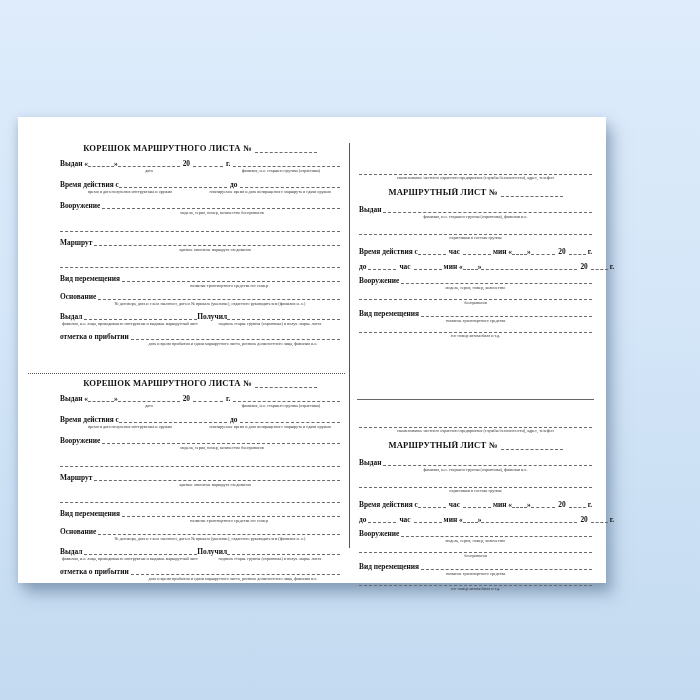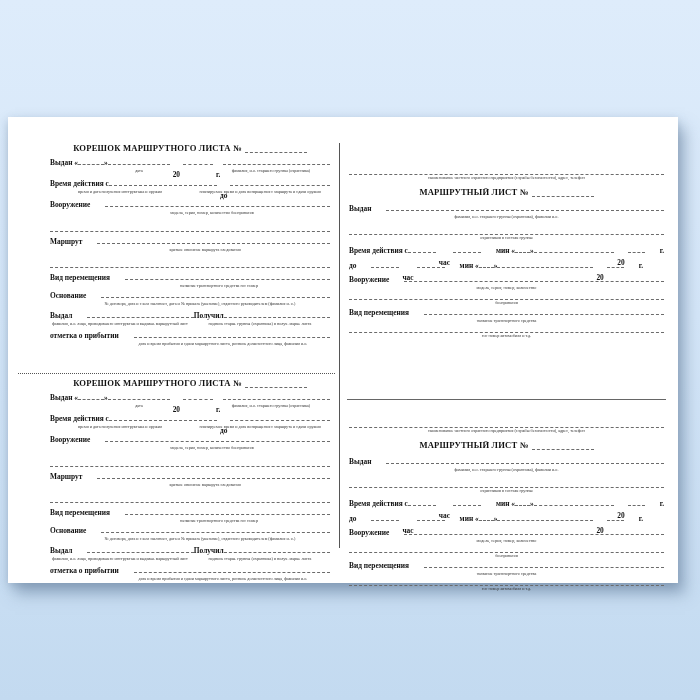--- a/index.html
+++ b/index.html
@@ -3,47 +3,47 @@
 <meta charset="utf-8">
 <style>
   *{box-sizing:border-box}
   html,body{margin:0;padding:0}
   body{
     width:700px;height:700px;overflow:hidden;position:relative;
     background:linear-gradient(180deg,#deecfb 0%,#d4e6f8 45%,#c3daf0 100%);
     font-family:"Liberation Serif","DejaVu Serif",serif;color:#111;
   }
   .paper{
-    position:absolute;left:8px;top:117px;width:670px;height:466px;background:#ffffff;
+    position:absolute;left:18px;top:117px;width:588px;height:466px;background:#ffffff;
     box-shadow:7px 11px 14px rgba(96,122,152,.5),0 3px 9px rgba(96,122,152,.35);
   }
   .vdiv{position:absolute;left:331px;top:26px;height:405px;width:1px;background:#555}
   .col{position:absolute;top:0;height:100%}
   .col-left{left:0;width:331px;padding:0 9px 0 42px}
   .col-right{left:332px;right:0;padding:0 14px 0 9px}
   .hl1{height:230px;position:relative}
   .hl2{height:234px;position:relative}
   .hr1{height:232px;position:relative}
   .hr2{height:233px;position:relative}
   .cut-dotted{border-top:1px dotted #555;height:0;margin-left:-32px;margin-right:-5px}
   .cut-solid{border-top:1px solid #666;height:0;margin-left:-2px;margin-right:-2px}
   .title{display:flex;justify-content:center;align-items:flex-end;font-weight:bold;font-size:8.6px;line-height:10px;height:10px;letter-spacing:.2px;white-space:nowrap}
   .tline{display:inline-block;width:62px;border-bottom:1px dashed #6b6b6b;height:7px;margin-left:3px}
-  .row{display:flex;align-items:flex-start;font-size:7.4px;line-height:9px;height:10px;font-weight:bold;white-space:nowrap}
+  .row{display:flex;align-items:center;font-size:7.4px;line-height:9px;height:10px;font-weight:bold;white-space:nowrap}
   .row .lbl{flex:none}
   .fill{border-bottom:1px dashed #6b6b6b;height:7px;flex:none}
   .f{flex:1 1 auto}
   .f92{flex:.92 1 auto}
   .blank{height:8px;display:flex;align-items:flex-end}
   .blank .fill{width:100%}
   .sub{display:flex;font-size:4.2px;line-height:5px;height:6px;color:#333;font-weight:normal;white-space:nowrap;align-items:flex-start}
   .sub .c{text-align:center;overflow:hidden}
   .sub .sp{flex:none}
   .g{margin:12px 3px}
-  .gl{margin-left:15px}
+  .gl{margin-left:2px}
   .mt1{margin-top:1px}.mt2{margin-top:2px}.mt4{margin-top:4px}.mt5{margin-top:5px}
   .mt6{margin-top:6px}.mt7{margin-top:7px}.mt8{margin-top:8px}.mt20{margin-top:20px}
   .mt26{margin-top:26px}.mt50{margin-top:50px}
 </style>
 </head>
 <body>
 
 <div class="paper">
   <div class="vdiv"></div>
 

